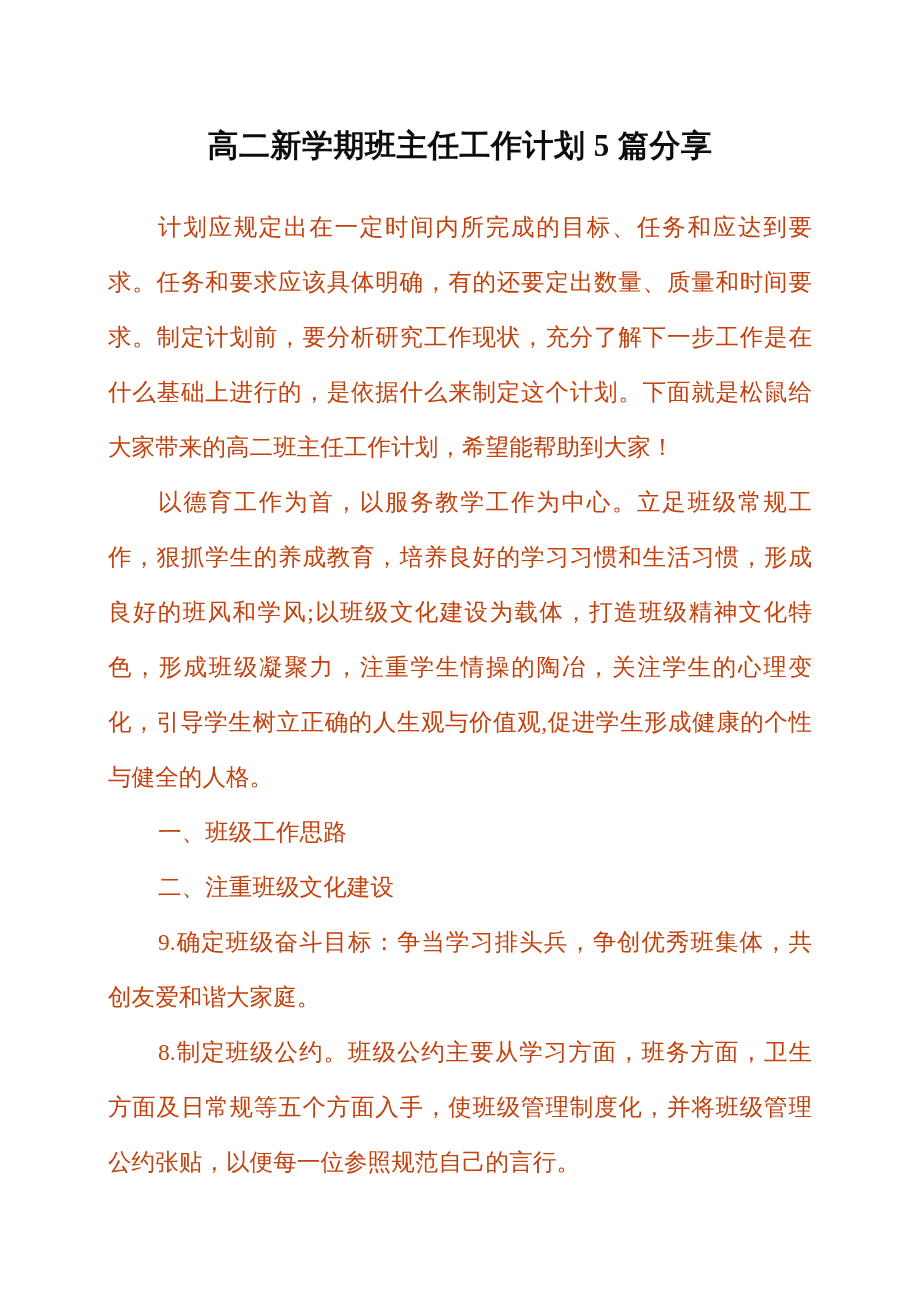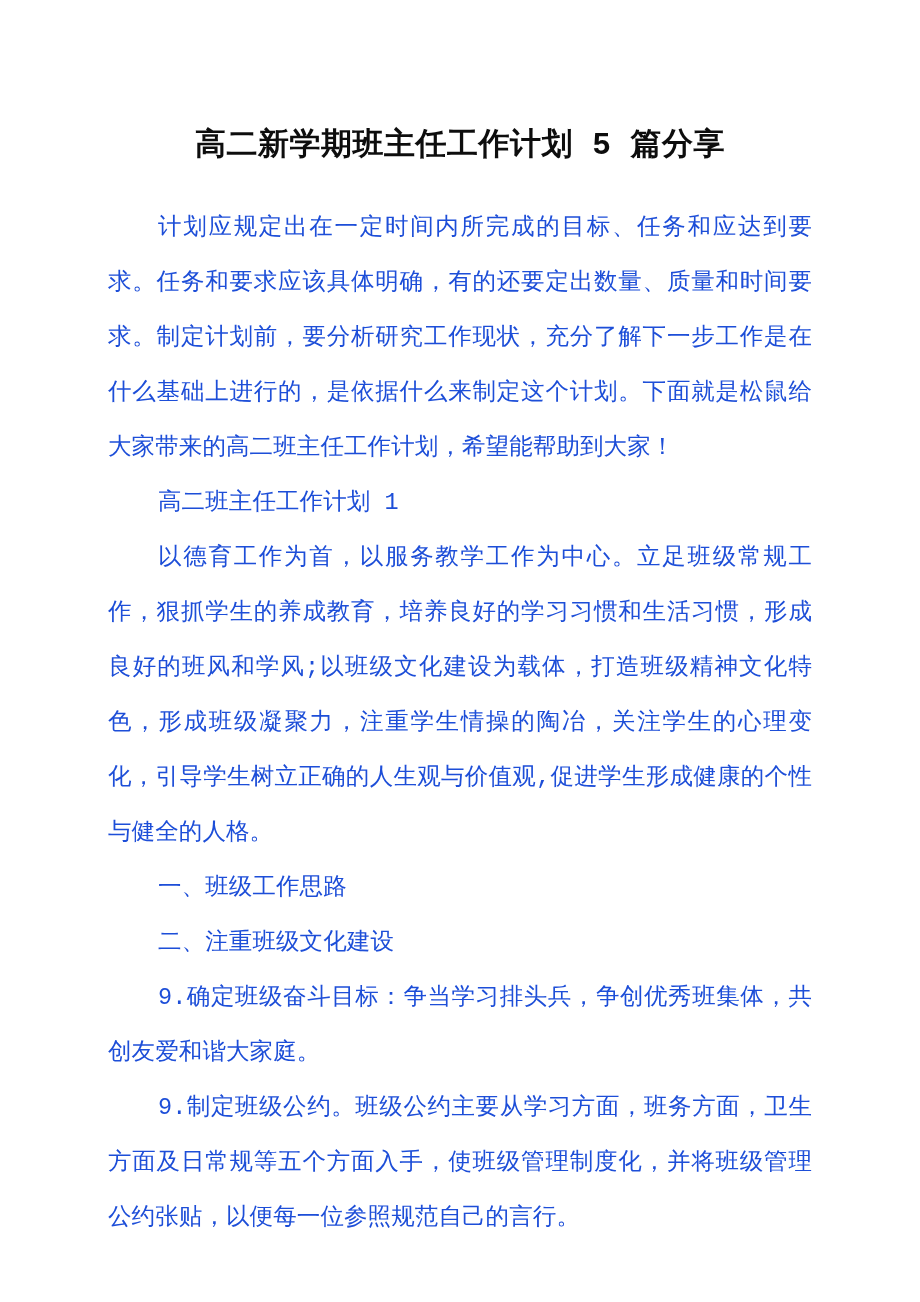--- a/index.html
+++ b/index.html
@@ -7,21 +7,21 @@
     padding: 0;
     background: #ffffff;
   }
   .page {
     position: relative;
     width: 920px;
     height: 1302px;
     background: #ffffff;
     overflow: hidden;
     box-sizing: border-box;
-    font-family: Liberation Mono, monospace;
+    font-family: Liberation Serif, serif;
     color: #1a1a1a;
   }
   .doc-body {
     position: absolute;
     left: 108px;
     top: 0;
     width: 704px;
   }
   .doc-title {
     font-size: 31px;
@@ -34,21 +34,21 @@
     color: #0d0d0d;
     white-space: nowrap;
   }
   .para {
     font-size: 23.5px;
     line-height: 55px;
     margin: 0;
     text-align: justify;
     text-justify: inter-character;
     letter-spacing: 0.1px;
-    color: #1d4ed8;
+    color: #c2410c;
   }
   .para.indent {
     text-indent: 50px;
   }
   .para.first-para {
     margin-top: 27px;
   }
   .para.short {
     text-align: left;
   }
@@ -56,26 +56,25 @@
 </head>
 <body>
 
 <div class="page">
   <div class="doc-body">
 
     <h1 class="doc-title">高二新学期班主任工作计划 5 篇分享</h1>
 
     <p class="para indent first-para">计划应规定出在一定时间内所完成的目标、任务和应达到要求。任务和要求应该具体明确，有的还要定出数量、质量和时间要求。制定计划前，要分析研究工作现状，充分了解下一步工作是在什么基础上进行的，是依据什么来制定这个计划。下面就是松鼠给大家带来的高二班主任工作计划，希望能帮助到大家！</p>
 
-    <p class="para indent short">高二班主任工作计划 1</p>
 
     <p class="para indent">以德育工作为首，以服务教学工作为中心。立足班级常规工作，狠抓学生的养成教育，培养良好的学习习惯和生活习惯，形成良好的班风和学风;以班级文化建设为载体，打造班级精神文化特色，形成班级凝聚力，注重学生情操的陶冶，关注学生的心理变化，引导学生树立正确的人生观与价值观,促进学生形成健康的个性与健全的人格。</p>
 
     <p class="para indent short">一、班级工作思路</p>
 
     <p class="para indent short">二、注重班级文化建设</p>
 
     <p class="para indent">9.确定班级奋斗目标：争当学习排头兵，争创优秀班集体，共创友爱和谐大家庭。</p>
 
-    <p class="para indent">9.制定班级公约。班级公约主要从学习方面，班务方面，卫生方面及日常规等五个方面入手，使班级管理制度化，并将班级管理公约张贴，以便每一位参照规范自己的言行。</p>
+    <p class="para indent">8.制定班级公约。班级公约主要从学习方面，班务方面，卫生方面及日常规等五个方面入手，使班级管理制度化，并将班级管理公约张贴，以便每一位参照规范自己的言行。</p>
 
   </div>
 </div>
 
 </body></html>

